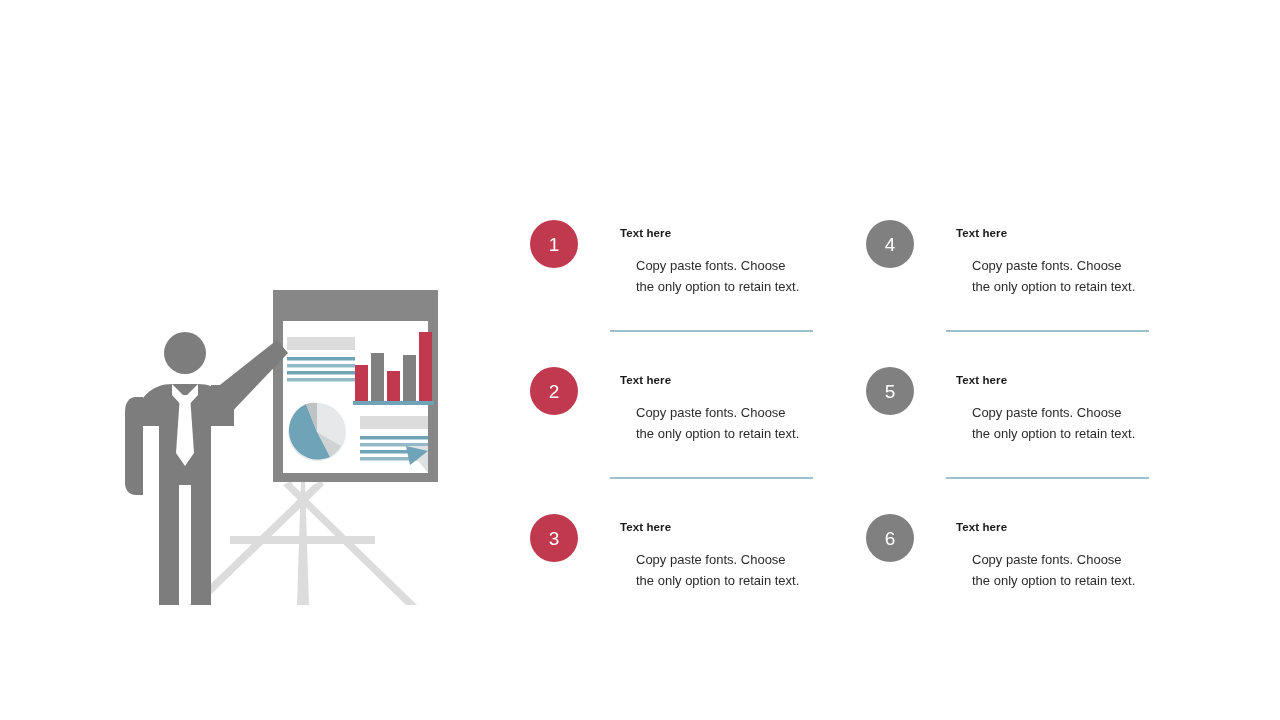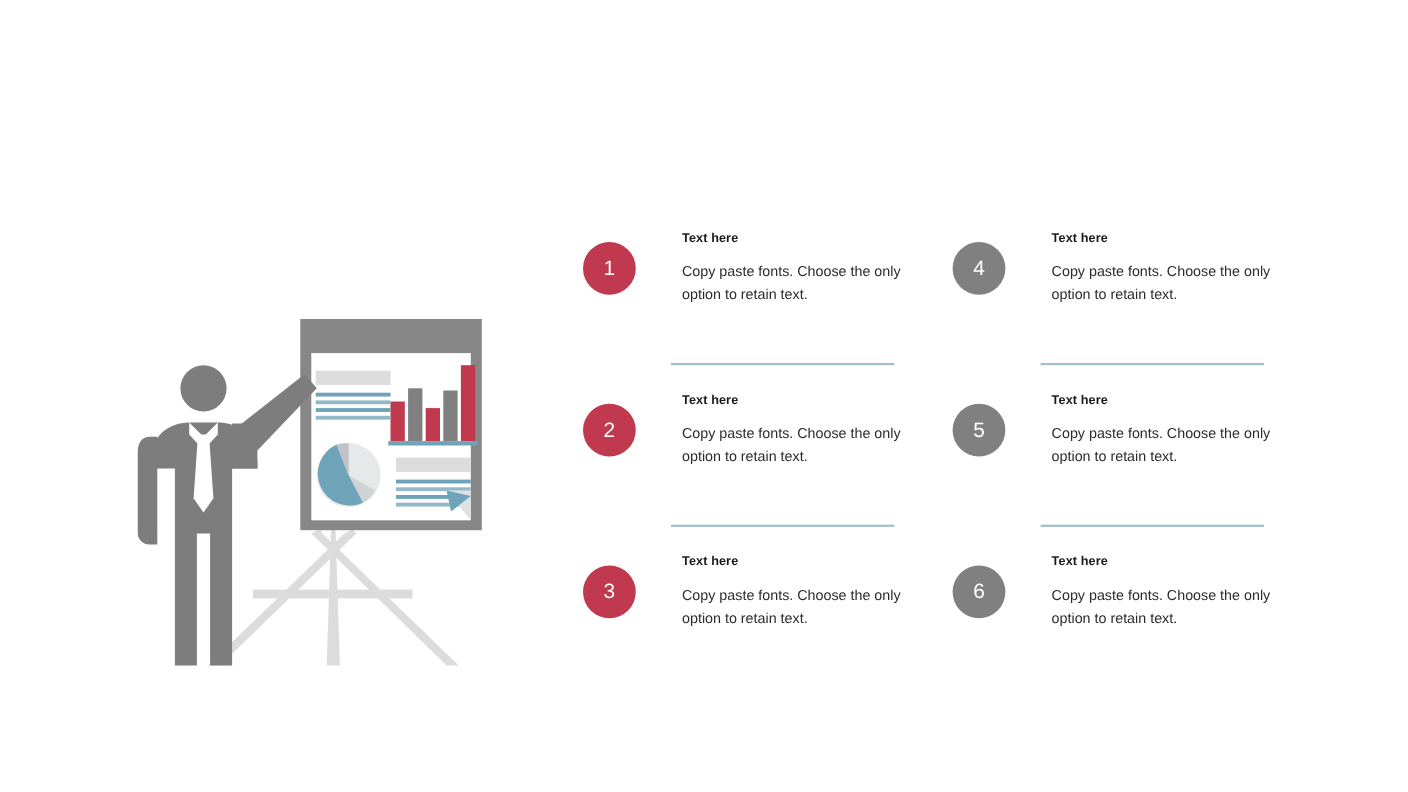--- a/index.html
+++ b/index.html
@@ -69,36 +69,36 @@
     justify-content: center;
     line-height: 1;
     font-family: "Liberation Sans", sans-serif;
   }
   .badge.red  { background: #C0394F; }
   .badge.grey { background: #808080; }
 
   .item-text {
     position: absolute;
     left: 90px;
-    top: 0px;
+    top: 16px;
     width: 200px;
   }
   .item-title {
     font-size: 11.5px;
     font-weight: bold;
     color: #1a1a1a;
     line-height: 1.25;
     margin: 0 0 13px 0;
     letter-spacing: 0.1px;
   }
   .item-body {
     font-size: 13px;
     color: #2b2b2b;
     line-height: 1.55;
-    margin: 0;
+    margin: 16px;
     font-weight: 400;
   }
 
   .divider {
     position: absolute;
     left: 80px;
     top: 120px;
     width: 203px;
     height: 2px;
     background: #9EBFCD;

